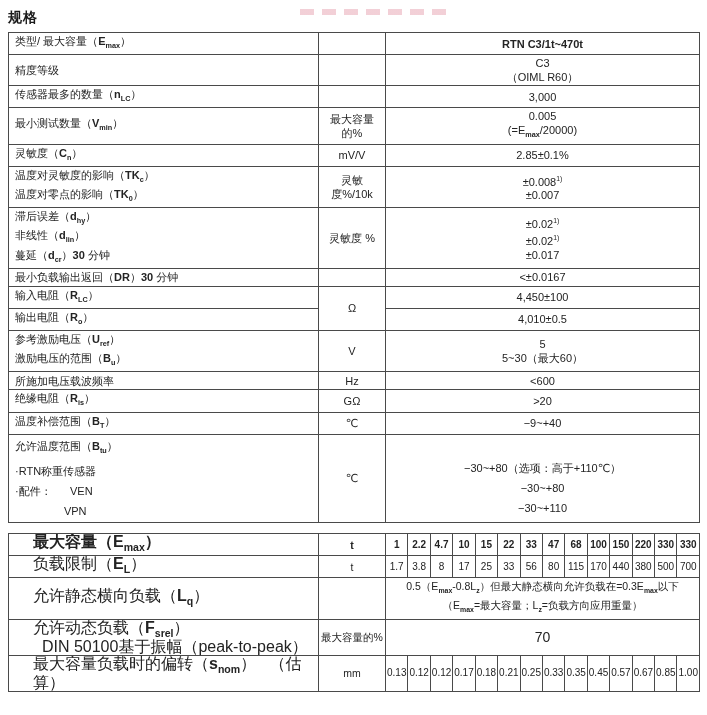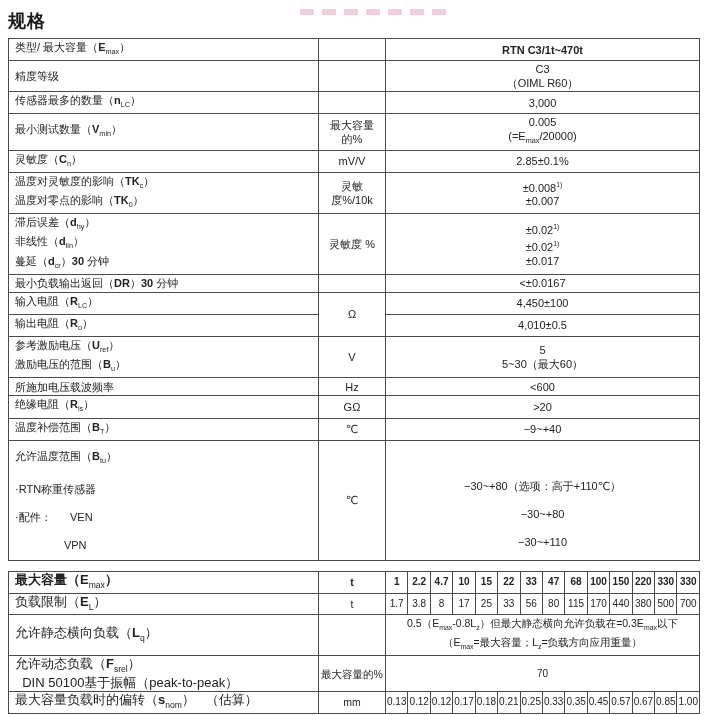--- a/index.html
+++ b/index.html
@@ -1,32 +1,32 @@
 <!DOCTYPE html>
 <html><head>
 <meta charset="utf-8">
 <style>
   html,body{margin:0;padding:0;width:707px;height:715px;background:#ffffff;overflow:hidden;
     font-family:"Liberation Sans","DejaVu Sans",sans-serif;}
   .page{position:relative;width:707px;height:715px;}
   .watermark{position:absolute;top:0;left:300px;width:150px;height:6px;opacity:.55;
     background:repeating-linear-gradient(90deg,#e8a9b6 0 14px,transparent 14px 22px);}
-  h1.sec{font-size:18px;font-weight:bold;color:#1a1a1a;margin:9px 0 5px 8px;letter-spacing:1px;}
+  h1.sec{font-size:14px;font-weight:bold;color:#1a1a1a;margin:9px 0 5px 8px;letter-spacing:1px;}
   table{border-collapse:collapse;table-layout:fixed;width:692px;margin-left:8px;}
   td{border:1px solid #4a4a4a;font-size:11px;color:#232323;line-height:14px;
      padding:1px 4px;vertical-align:middle;text-align:center;overflow:hidden;}
   td.lbl{text-align:left;padding-left:6px;}
-  sub{font-size:0.66em;font-weight:normal;}
+  sub{font-size:0.66em;font-weight:bold;}
   sup{font-size:0.62em;}
   #t2 td{font-size:10px;padding:1px 1px;}
-  #t2 td.lbl{font-size:13px;padding-left:6px;}
+  #t2 td.lbl{font-size:16px;padding-left:24px;}
   #t2 td.unit{font-size:10.5px;}
   #t2 tr.bold-num td{font-weight:bold;}
   #t2 tr.squeeze td:nth-child(15),#t2 tr.squeeze td:nth-child(16){font-size:8px;letter-spacing:-0.4px;}
-  tr.tall td{line-height:28px;}
+  tr.tall td{line-height:20px;}
 </style>
 </head>
 <body>
 
 <div class="page">
 
   <div class="watermark"></div>
 
   <h1 class="sec">规格</h1>
 
@@ -173,21 +173,21 @@
           <td>700</td>
         </tr>
     <tr style="height:29px">
       <td class="lbl">允许静态横向负载（<b>L<sub>q</sub></b>）</td>
       <td class="unit"></td>
       <td class="val" colspan="14" style="font-size:10.5px">0.5（E<sub>max</sub>-0.8L<sub>z</sub>）但最大静态横向允许负载在=0.3E<sub>max</sub>以下<br>（E<sub>max</sub>=最大容量；L<sub>z</sub>=负载方向应用重量）</td>
     </tr>
     <tr style="height:29px">
       <td class="lbl">允许动态负载（<b>F<sub>srel</sub></b>）<br>&nbsp;&nbsp;DIN 50100基于振幅（peak-to-peak）</td>
       <td class="unit">最大容量的%</td>
-      <td class="val" colspan="14" style="font-size:10px">70</td>
+      <td class="val" colspan="14" style="font-size:14px">70</td>
     </tr>
     <tr style="height:17px">
       <td class="lbl">最大容量负载时的偏转（<b>s<sub>nom</sub></b>）&nbsp;&nbsp;&nbsp;（估算）</td>
       <td class="unit">mm</td>
     <td>0.13</td>
           <td>0.12</td>
           <td>0.12</td>
           <td>0.17</td>
           <td>0.18</td>
           <td>0.21</td>

